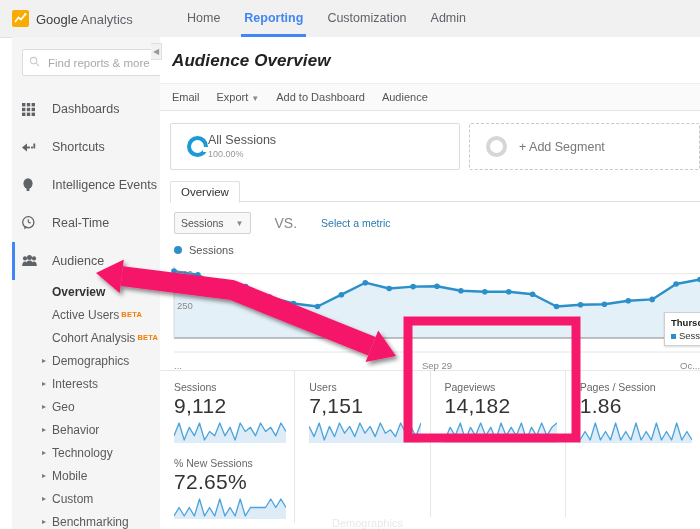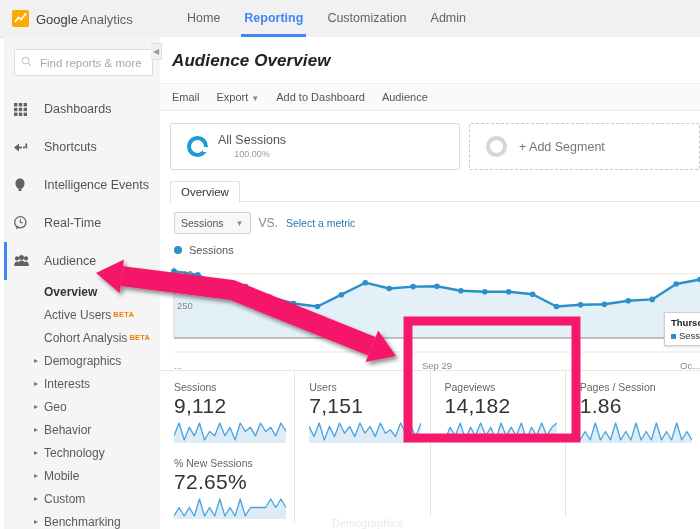--- a/index.html
+++ b/index.html
@@ -33,21 +33,21 @@
     padding:0 12px;font-size:12.5px;color:#5f6368;text-decoration:none;
     white-space:nowrap;
   }
   .topnav a.active{color:#4285f4;font-weight:bold;}
   .topnav a.active:after{
     content:"";position:absolute;left:9px;right:9px;bottom:0;height:3px;background:#4285f4;
   }
 
   
   .sidebar{
-    position:absolute;left:4px;top:37px;width:159px;height:492px;
+    position:absolute;left:12px;top:37px;width:159px;height:492px;
     background:#f5f5f5;border-right:1px solid #e4e4e4;
     overflow:hidden;
   }
   .search-wrap{padding:12px 10px 10px 10px;}
   .search-box{
     display:flex;align-items:center;height:25px;
     background:#fff;border:1px solid #dcdcdc;border-radius:2px;padding:0 6px;
   }
   .search-box .mag{flex:0 0 auto;margin-right:6px;opacity:.45;}
   .search-box input{
@@ -125,21 +125,21 @@
   .donut{
     width:21px;height:21px;border-radius:50%;
     border:4px solid #1b9ad6;box-sizing:border-box;flex:0 0 auto;
     position:relative;
   }
   .donut:after{
     content:"";position:absolute;right:-4px;top:7px;width:5px;height:5px;background:#fff;
   }
   .donut.grey{border-color:#d6d6d6;}
   .donut.grey:after{display:none;}
-  .seg-txt{margin-left:10px;line-height:1.2;text-align:center;}
+  .seg-txt{line-height:1.2;}
   .seg-name{font-size:12.5px;color:#555;}
   .seg-pct{font-size:9px;color:#999;margin-top:1px;}
   .add-seg-label{margin-left:12px;font-size:12.5px;color:#777;}
 
   .tabs-row{
     margin-top:10px;margin-left:10px;height:21px;
     border-bottom:1px solid #e0e0e0;position:relative;
   }
   .tab{
     display:inline-block;height:20px;line-height:20px;padding:0 10px;
@@ -148,21 +148,21 @@
     position:relative;top:1px;border-radius:2px 2px 0 0;
   }
 
   .metric-selector{display:flex;align-items:center;margin:10px 0 0 14px;}
   .sel-btn{
     display:flex;align-items:center;height:20px;padding:0 6px;
     border:1px solid #d2d2d2;border-radius:2px;background:#f8f8f8;
     font-size:10.5px;color:#555;
   }
   .sel-btn .dn{margin-left:12px;font-size:8px;color:#888;}
-  .vs-lbl{font-size:12px;color:#888;margin:0 8px;}
+  .vs-lbl{font-size:14px;color:#888;margin:0 24px;}
   .metric-link{font-size:10.5px;color:#2a7ab0;text-decoration:none;}
 
   
   .chart-wrap{position:relative;margin-top:8px;height:125px;}
   .legend{display:flex;align-items:center;margin-left:14px;height:16px;}
   .legend .dot{width:8px;height:8px;border-radius:50%;background:#2b8fc9;}
   .legend .lt{margin-left:7px;font-size:11px;color:#555;}
   .chart-svg{display:block;margin-top:2px;}
   .tooltip{
     position:absolute;left:504px;top:70px;

